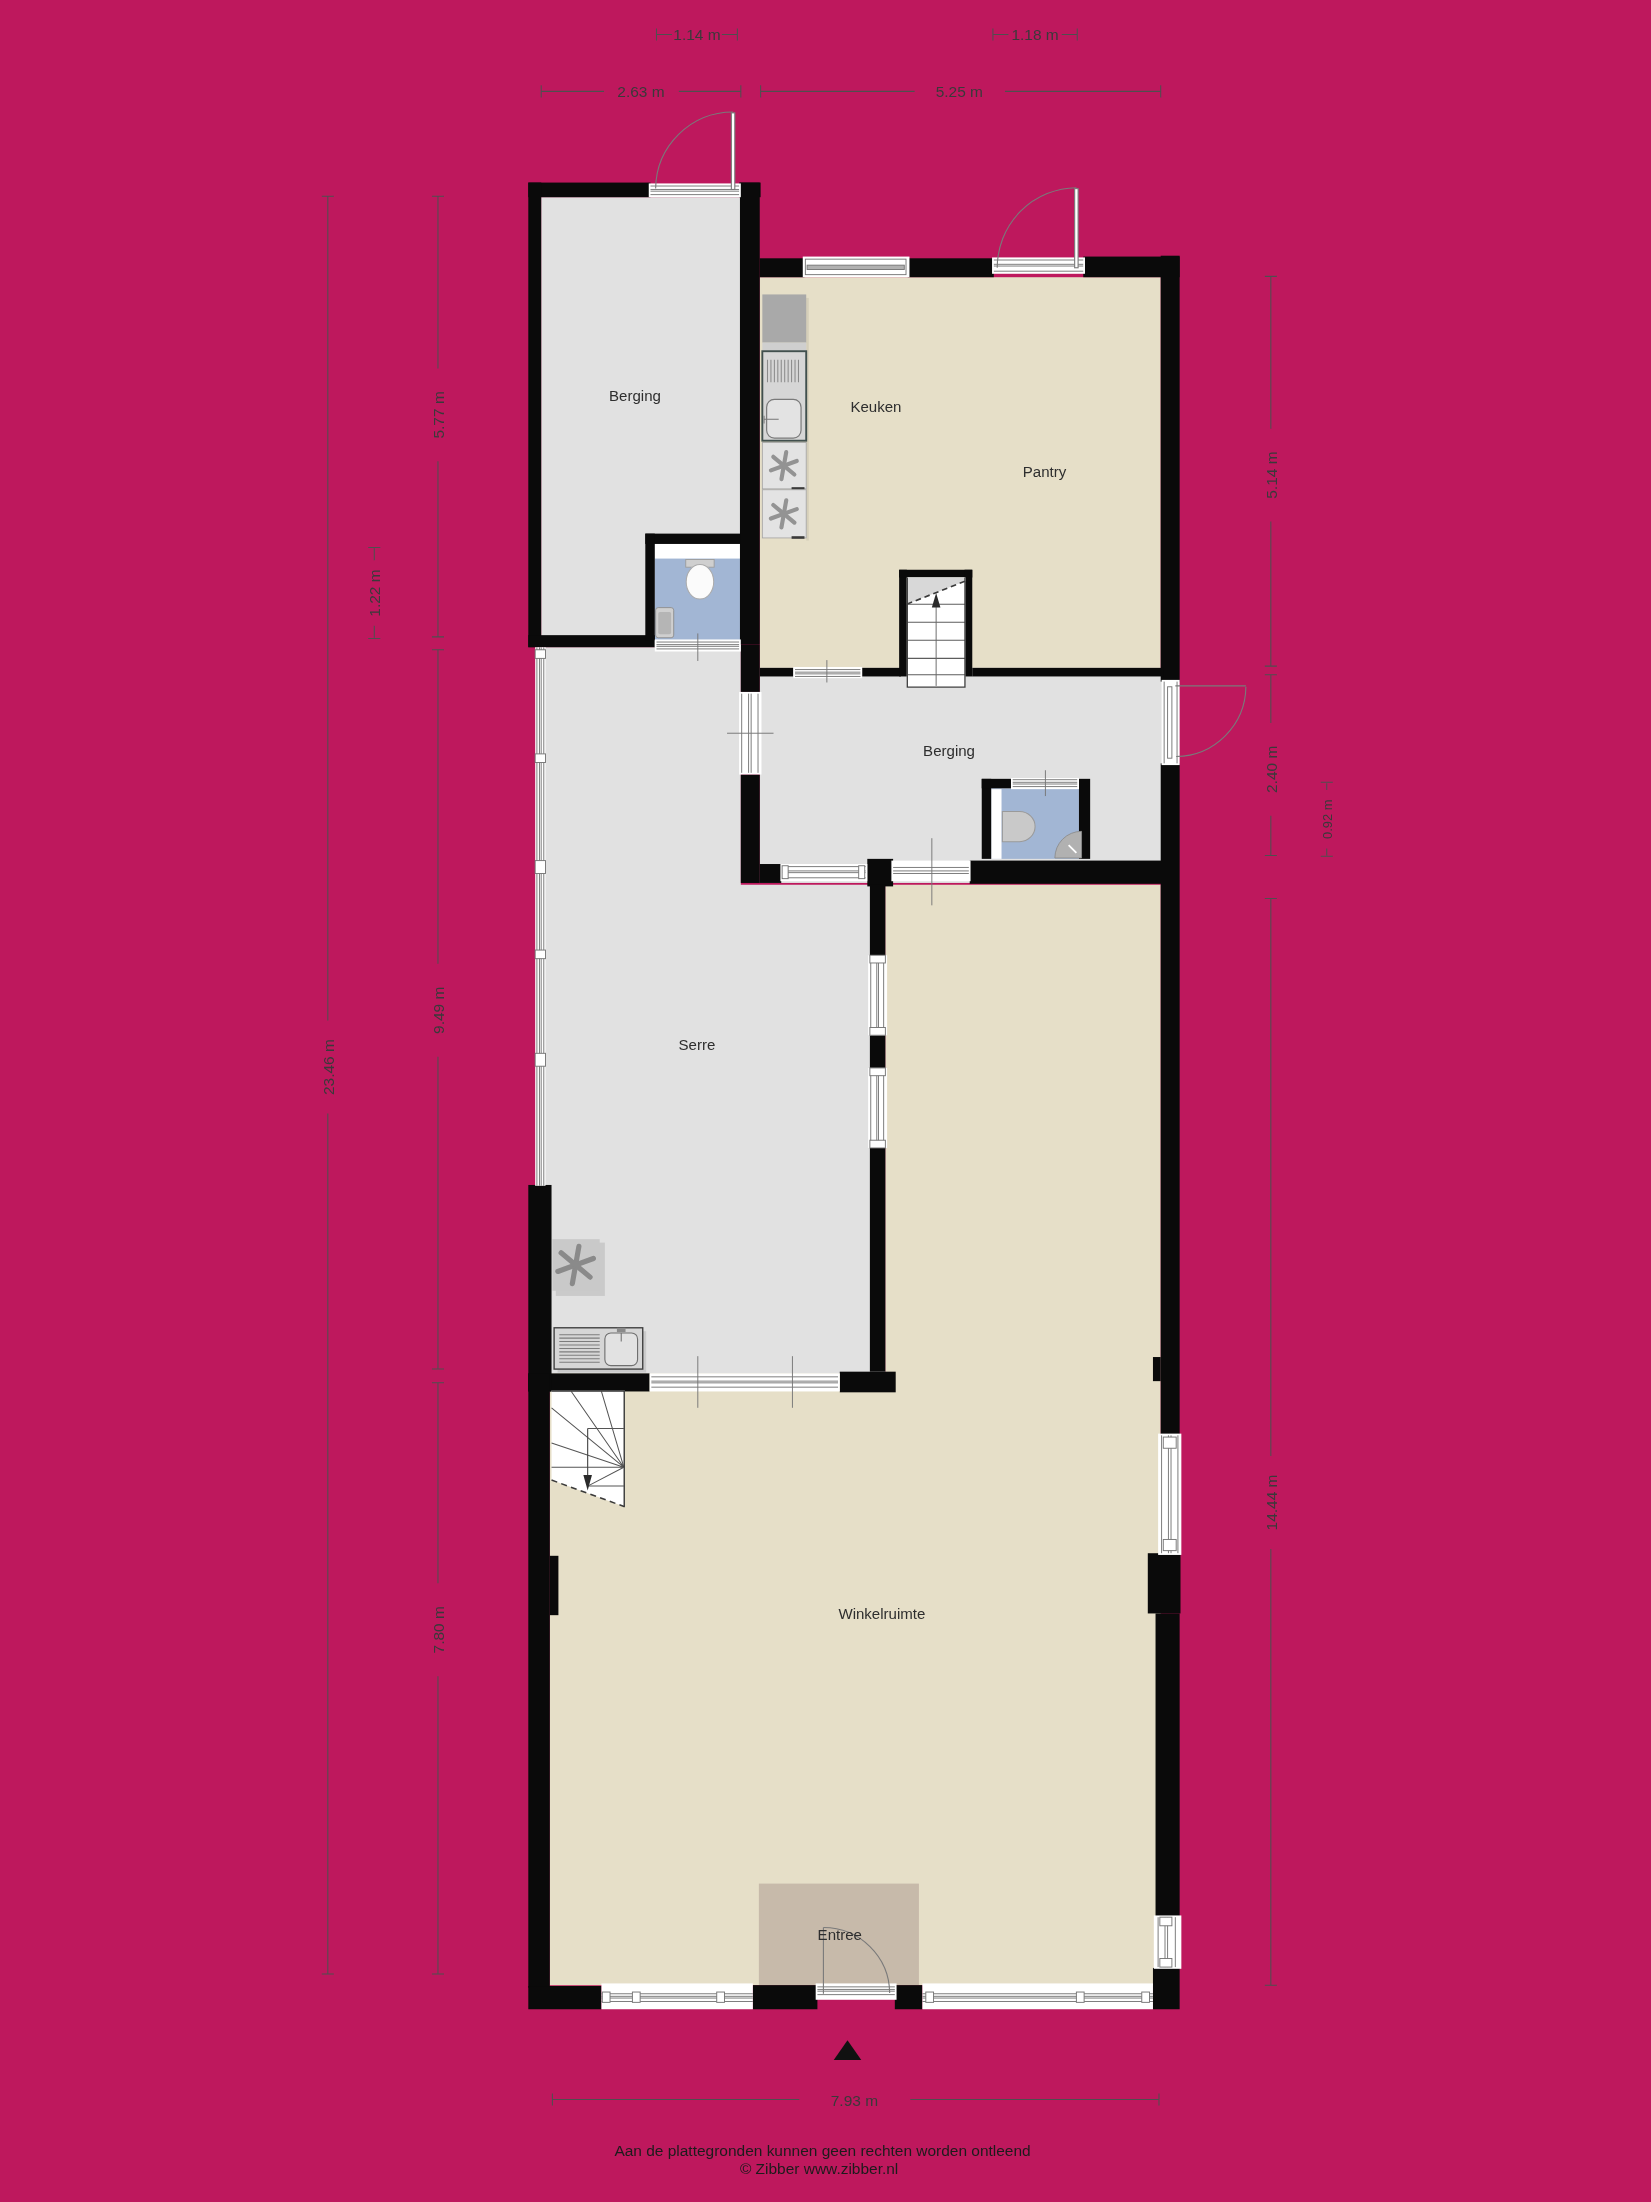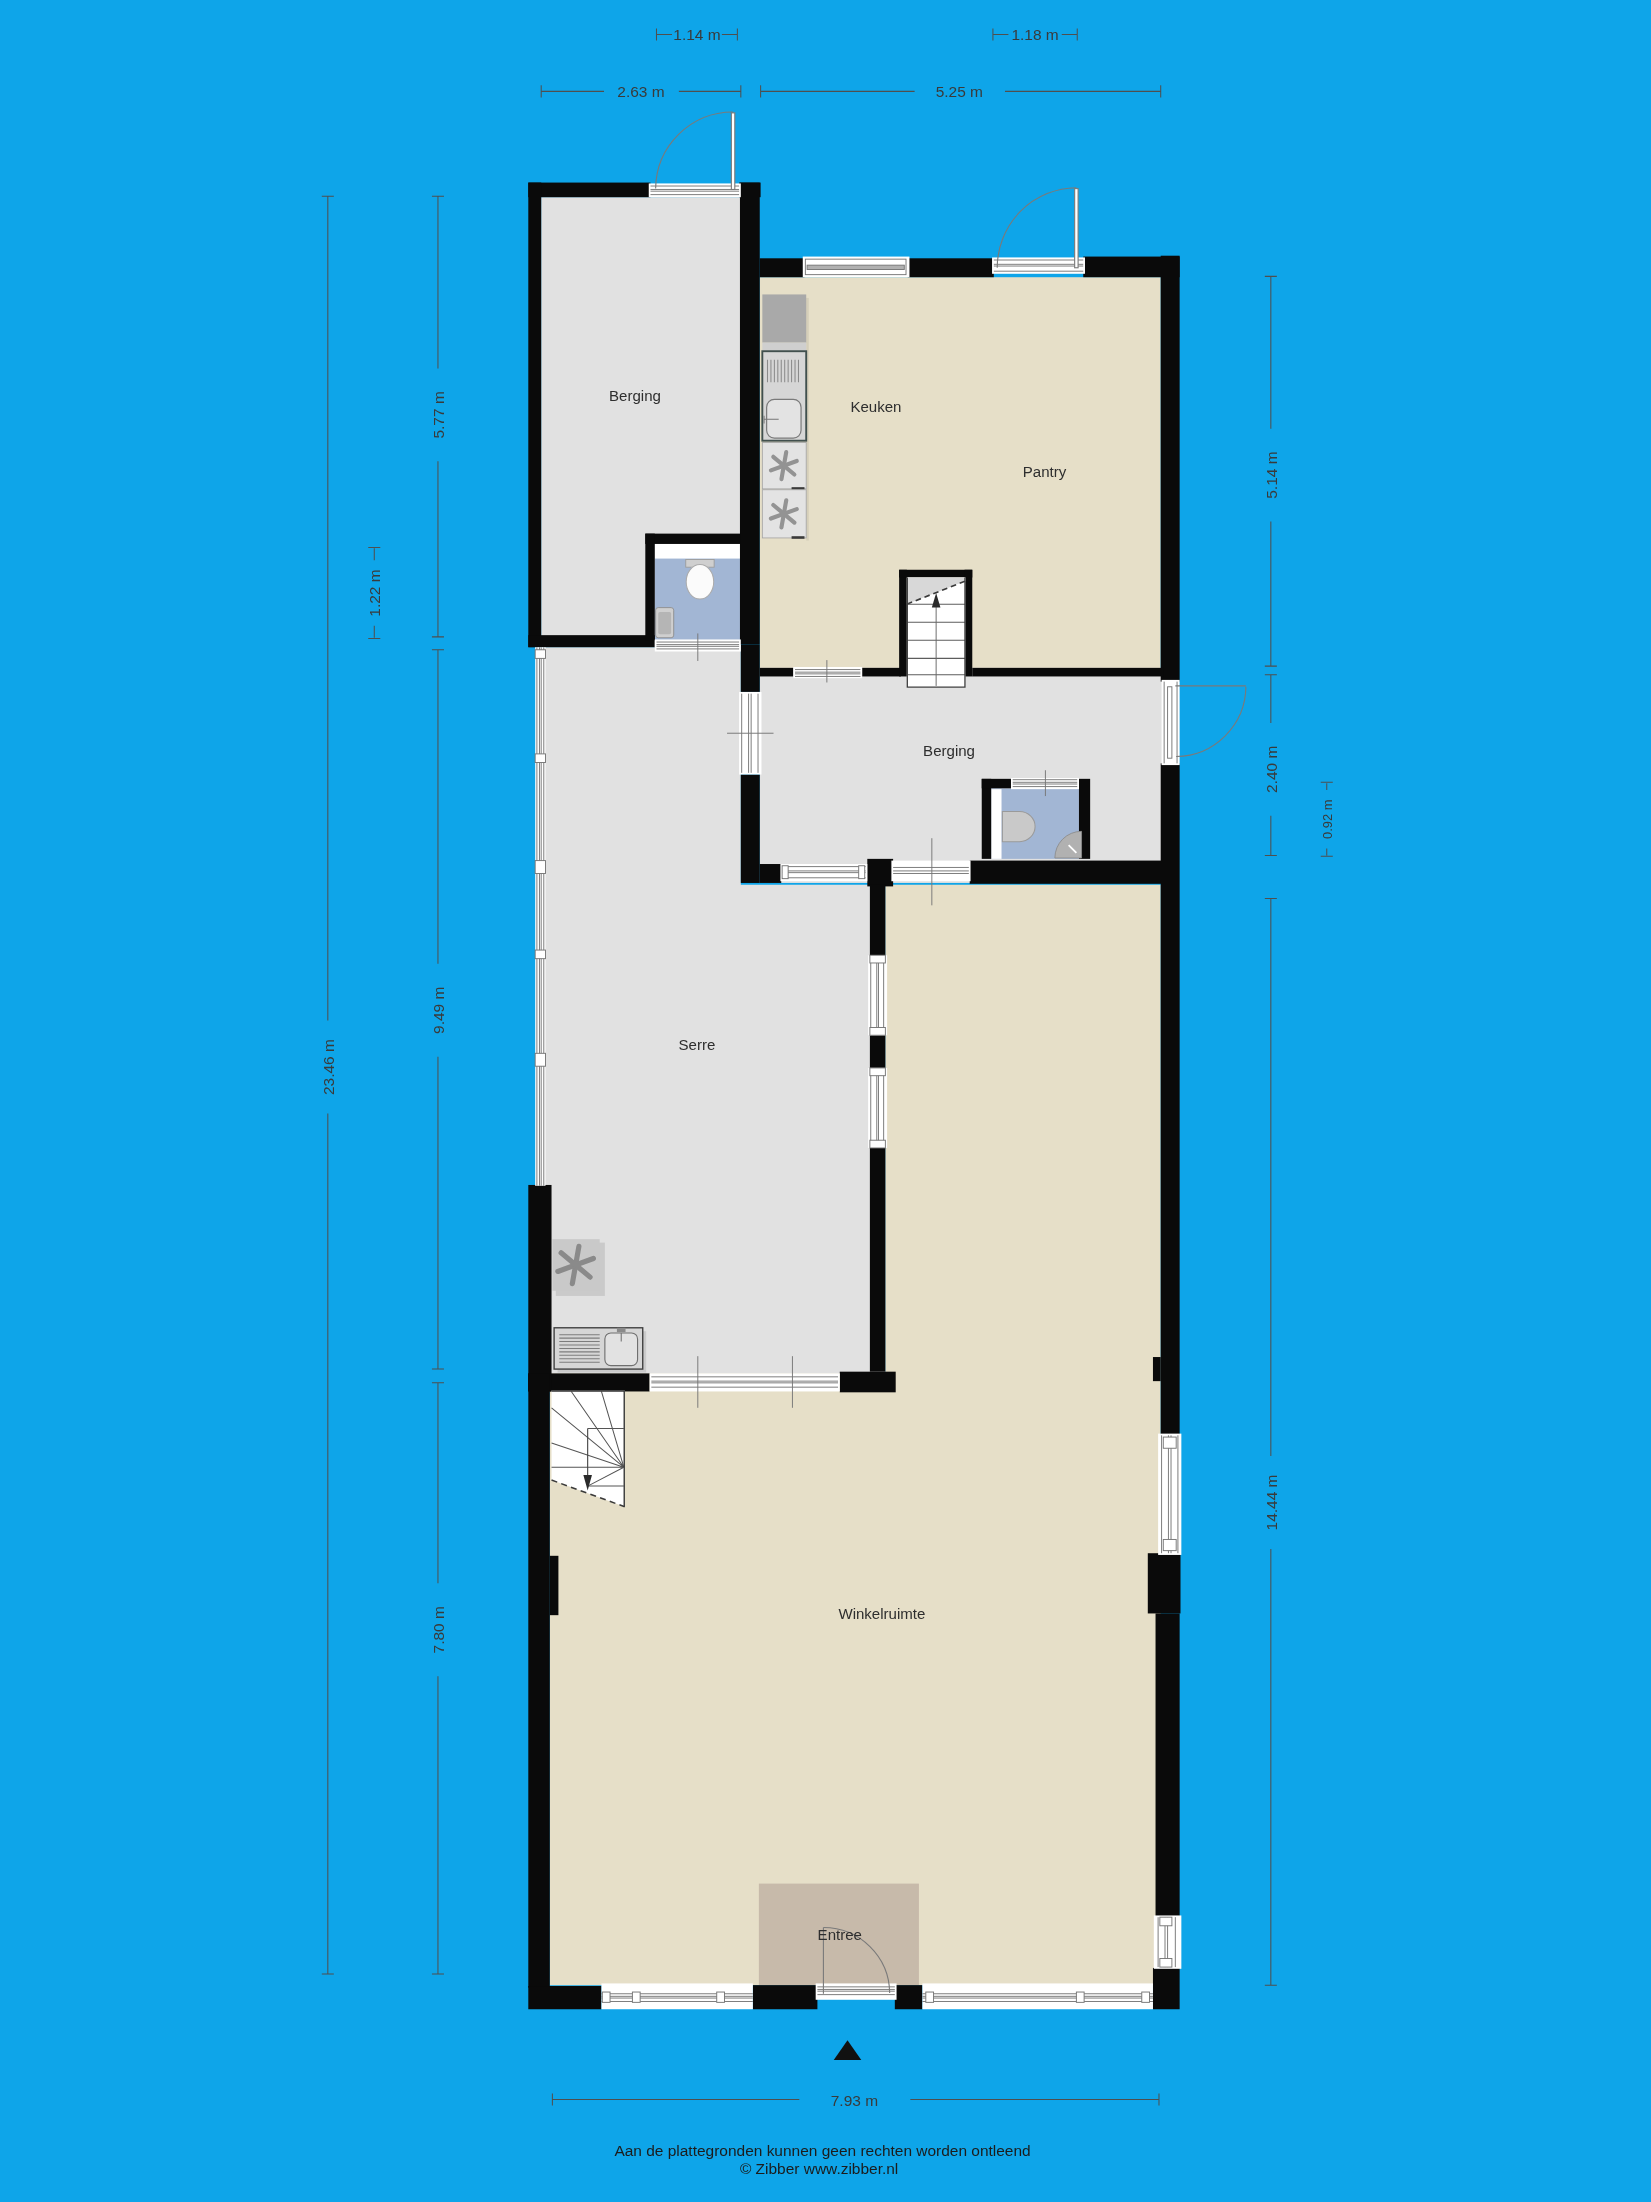--- a/index.html
+++ b/index.html
@@ -1,16 +1,16 @@
 <!DOCTYPE html>
 <html style="font-size:13.8px"><head>
 <meta charset="utf-8">
 <style>
   html,body{margin:0;padding:0;background:#ffffff;}
-  .page{position:relative;width:1652px;height:2203px;background:#0ea5e9;font-family:"Liberation Sans",sans-serif;text-align:center;}
+  .page{position:relative;width:1652px;height:2203px;background:#be185d;font-family:"Liberation Sans",sans-serif;text-align:center;}
   svg{position:absolute;left:0;top:0;}
   text{font-family:"Liberation Sans",sans-serif;}
 </style>
 </head>
 <body>
 <div class="page">
 <svg width="1652" height="2203" viewBox="0 0 1920 2560">
 
 <rect x="629" y="229" width="232" height="523" fill="#e1e1e1"></rect>
 

